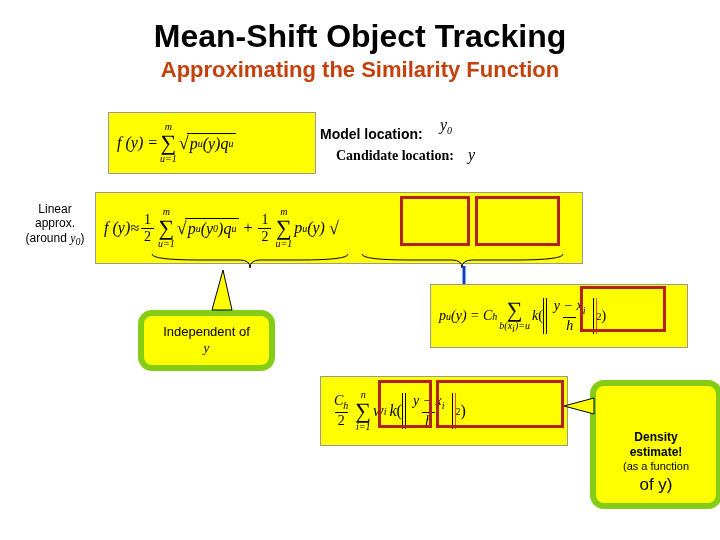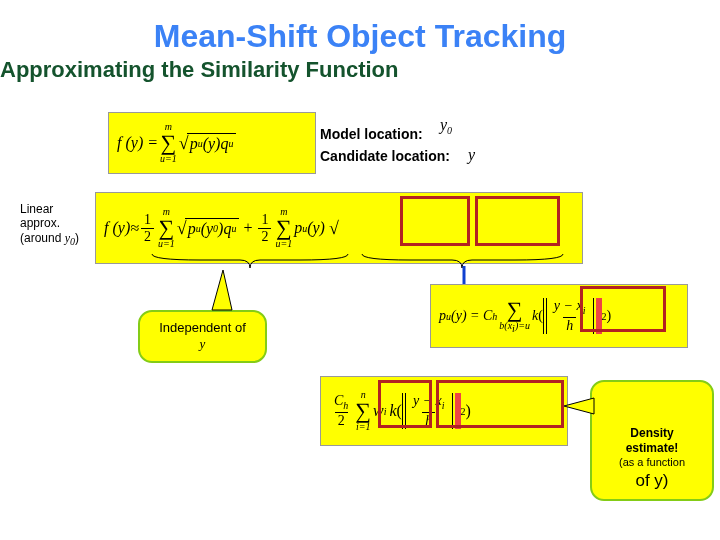--- a/index.html
+++ b/index.html
@@ -9,28 +9,28 @@
     height: 540px;
     background: #fff;
     font-family: Arial, sans-serif;
     position: relative;
     overflow: hidden;
   }
   .title {
     font-size: 32px;
     font-weight: bold;
     text-align: center;
-    color: #3b82f6;
+    color: #000000;
     margin-top: 18px;
   }
   .subtitle {
     font-size: 22px;
     font-weight: bold;
-    text-align: left;
-    color: #14532d;
+    text-align: center;
+    color: #c2410c;
     margin-top: 2px;
   }
   .abs { position: absolute; }
   .eq-box {
     background: #ffff00;
     border: 1px solid #999;
     font-family: 'Times New Roman', serif;
     font-size: 16px;
     padding: 6px 8px;
     display: flex;
@@ -38,25 +38,26 @@
   }
   .label-text {
     font-size: 14px;
     font-weight: bold;
     color: #000;
   }
   .ital { font-style: italic; font-family: 'Times New Roman', serif; }
   .sub { font-size: 10px; vertical-align: sub; }
   .side-label {
     font-size: 12px;
+    text-align: center;
     line-height: 1.2;
   }
   .callout {
     background: #ffff00;
-    border: 2px solid #84cc16;
+    border: 6px solid #84cc16;
     border-radius: 14px;
     font-size: 13px;
     text-align: center;
     padding: 8px 10px;
     line-height: 1.25;
   }
   .callout .ital2 { font-style: italic; font-family: 'Times New Roman', serif; }
   .redbox {
     position: absolute;
     border: 3px solid #b22222;
@@ -86,21 +87,21 @@
     align-items: stretch;
   }
   .sqrt .rad { font-size: 18px; margin-right: -2px; }
   .sqrt .body {
     border-top: 1px solid #000;
     padding: 0 3px;
     display: inline-flex;
     align-items: center;
   }
   .norm { display:inline-block; border-left:1px solid #000; border-right:1px solid #000; padding:0 2px; margin:0 1px;}
-  .norm-outer {border-left:1px solid #000; border-right:6px solid #ef4444; padding:0 1px; display:inline-block;}
+  .norm-outer {border-left:1px solid #000; border-right:1px solid #ef4444; padding:0 1px; display:inline-block;}
   .sup { font-size:10px; vertical-align: super;}
   .brace-svg { position:absolute; }
   .arrow-svg { position:absolute; }
   .tail-svg { position:absolute; }
 </style>
 </head>
 <body>
 
 <div class="title">Mean-Shift Object Tracking</div>
 <div class="subtitle">Approximating the Similarity Function</div>
@@ -121,21 +122,21 @@
       <span class="ital">q</span>
         <span class="sub ital">u</span>
     </span>
   </span>
 </div>
 
 <div class="abs label-text" style="left:320px; top:126px;">Model location:</div>
 <div class="abs ital" style="left:440px; top:116px; font-size:16px;">
   <span>y</span><span class="sub">0</span>
 </div>
-<div class="abs label-text" style="left:320px; top:148px;">Candidate location:</div>
+<div class="abs label-text" style="left:336px; top:148px;font-family:Liberation Serif, serif;">Candidate location:</div>
 <div class="abs ital" style="left:468px; top:146px; font-size:16px;">y</div>
 
 <div class="abs side-label" style="left:20px; top:202px; width:70px;">
   <div>Linear</div>
   <div>approx.</div>
   <div><span>(around </span><span class="ital">y</span><span class="sub ital">0</span><span>)</span></div>
 </div>
 
 <div class="eq-box abs" style="left:95px; top:192px; width:470px; height:58px;">
   <span class="ital">f (y)≈</span>

